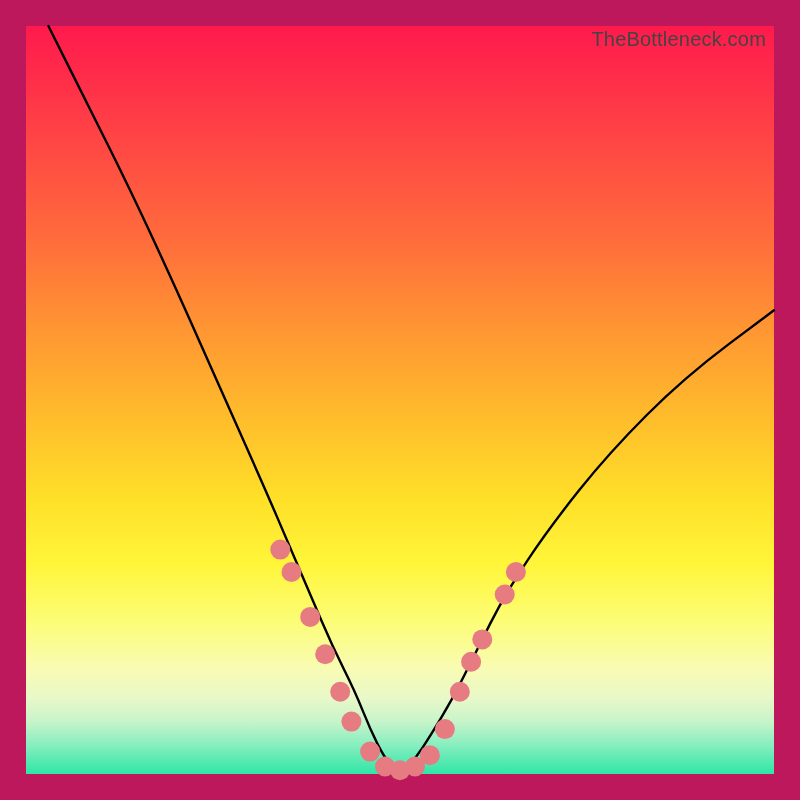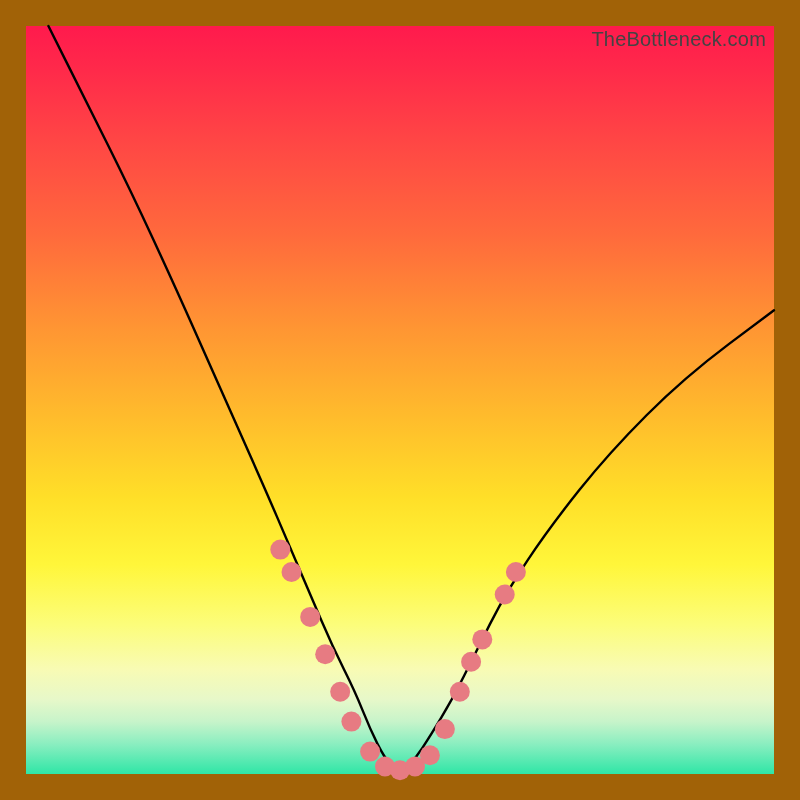--- a/index.html
+++ b/index.html
@@ -8,21 +8,21 @@
     width: 800px;
     height: 800px;
     overflow: hidden;
     background: #000;
     font-family: Arial, Helvetica, sans-serif;
   }
   .frame {
     position: relative;
     width: 800px;
     height: 800px;
-    background: #a16207;
+    background: #be185d;
     box-sizing: border-box;
   }
   .plot {
     position: absolute;
     left: 26px;
     top: 26px;
     width: 748px;
     height: 748px;
     
     background: linear-gradient(

